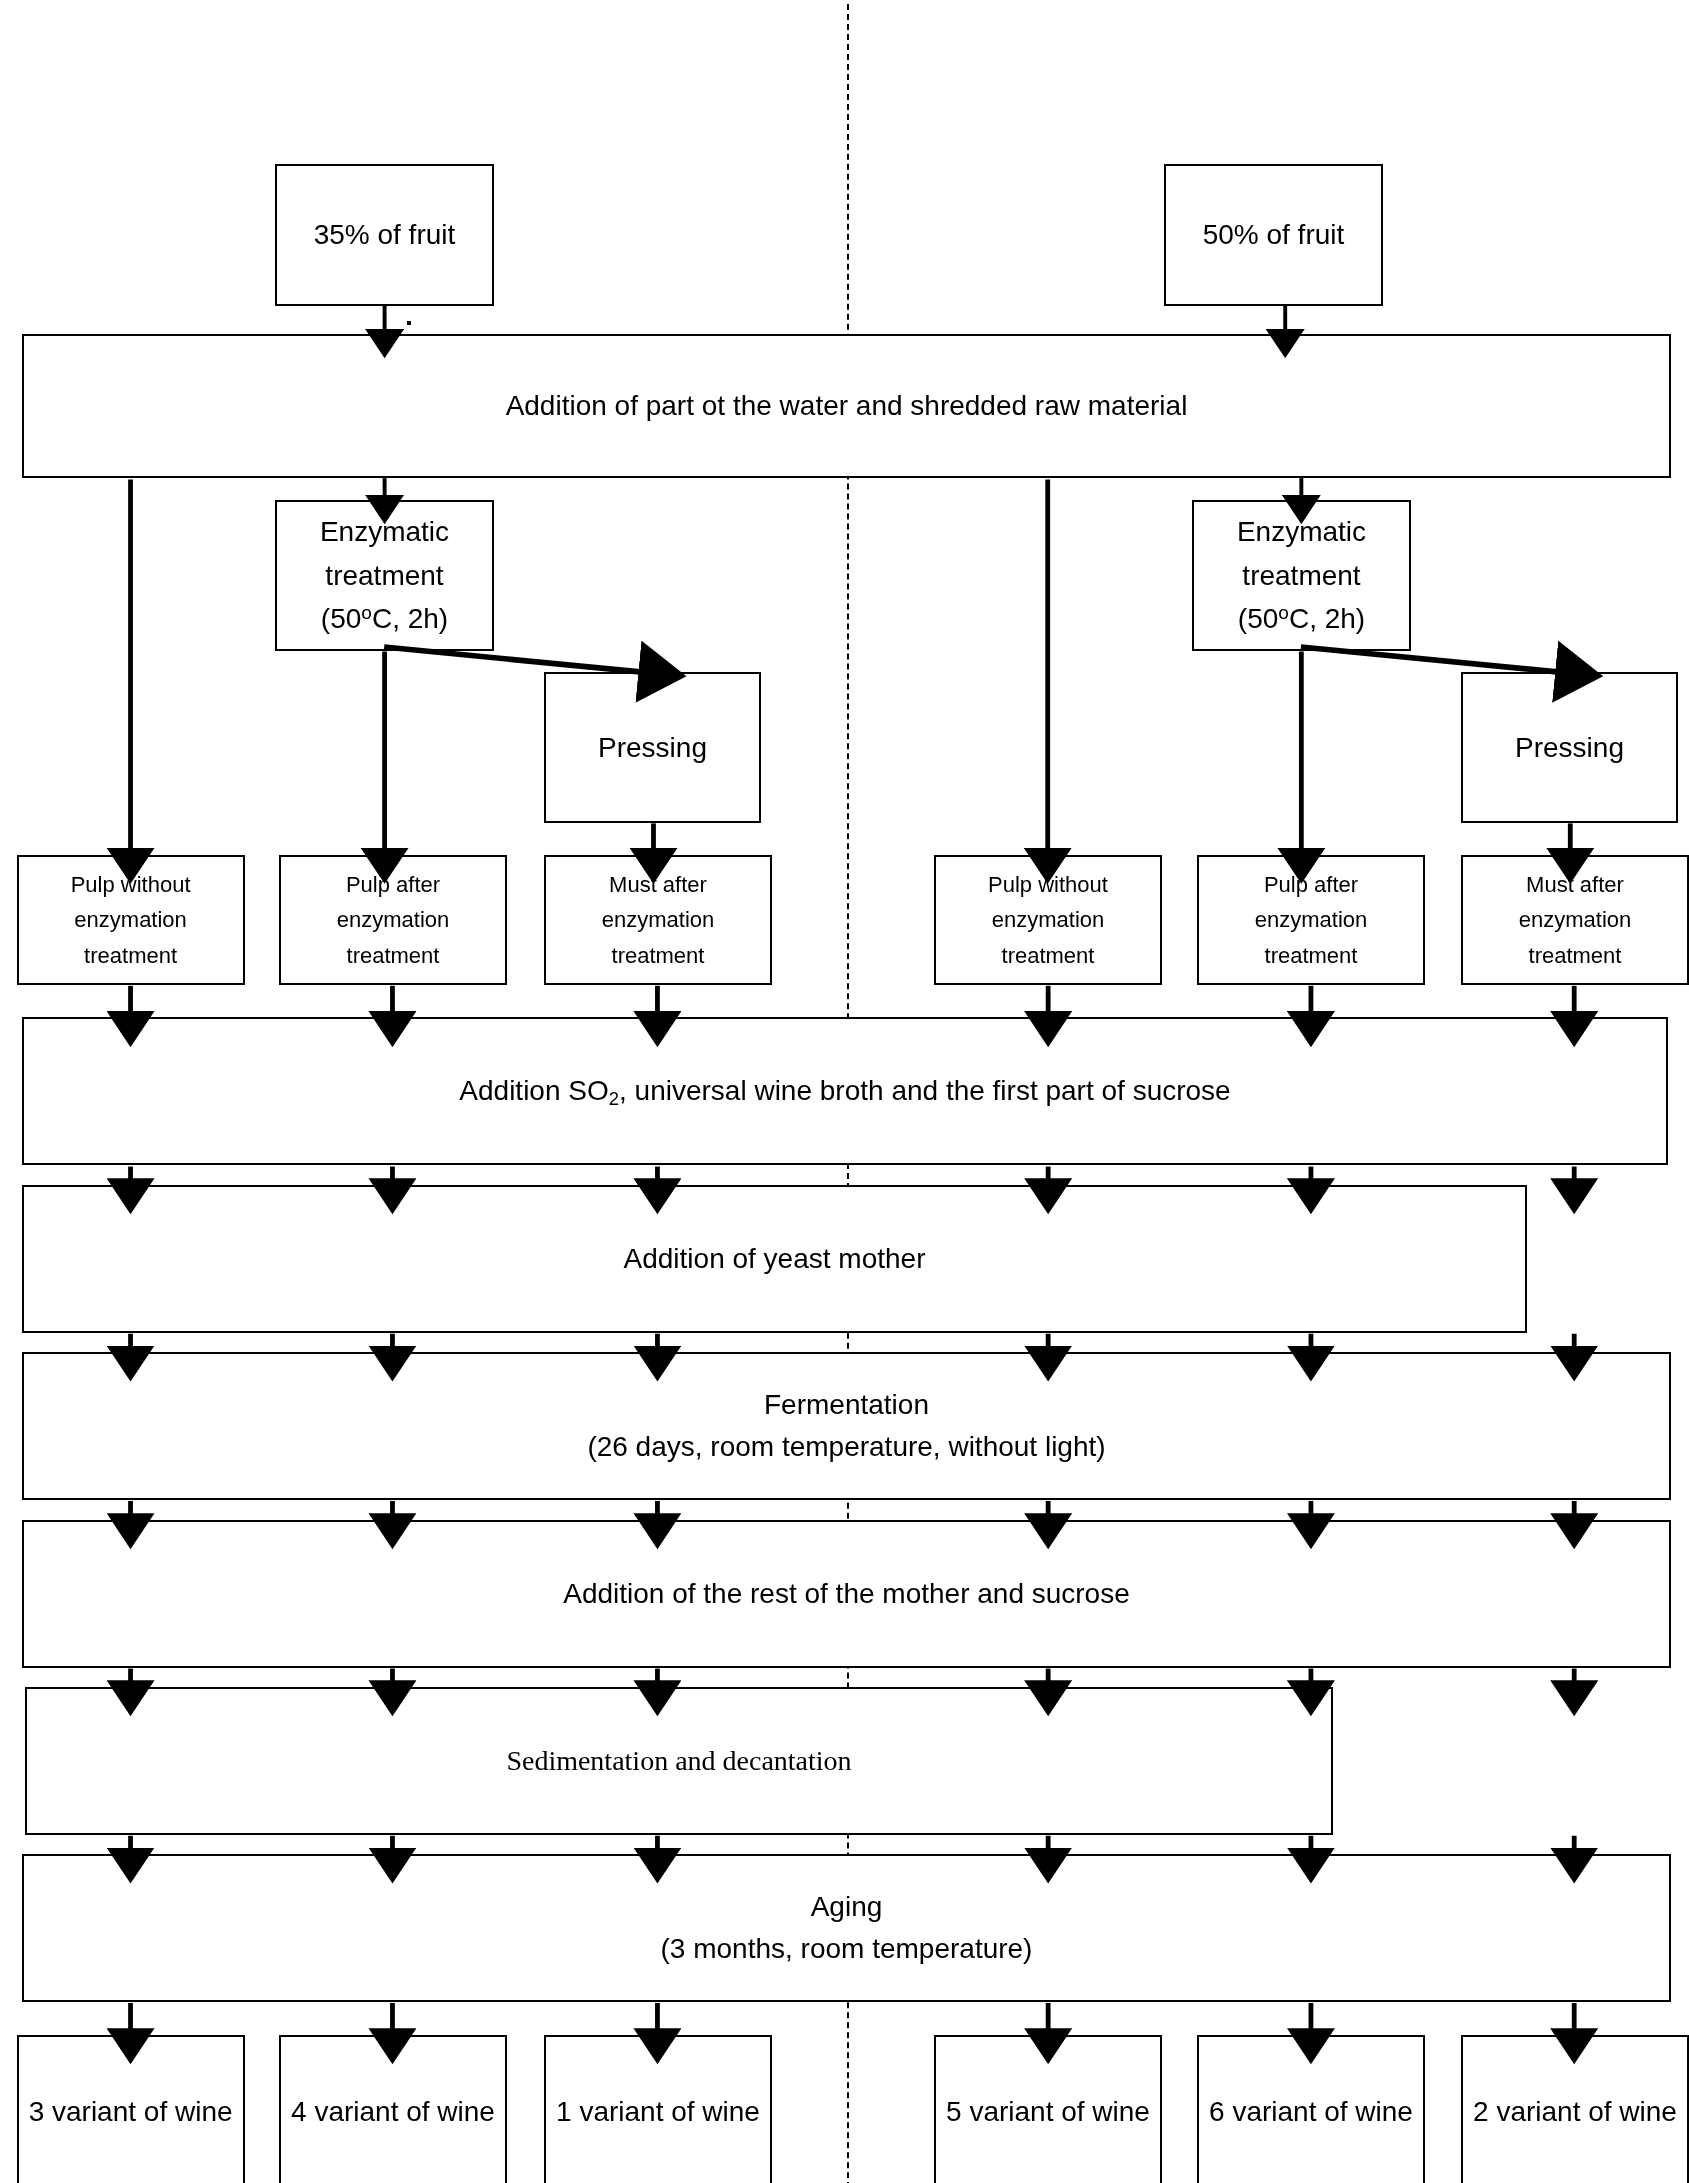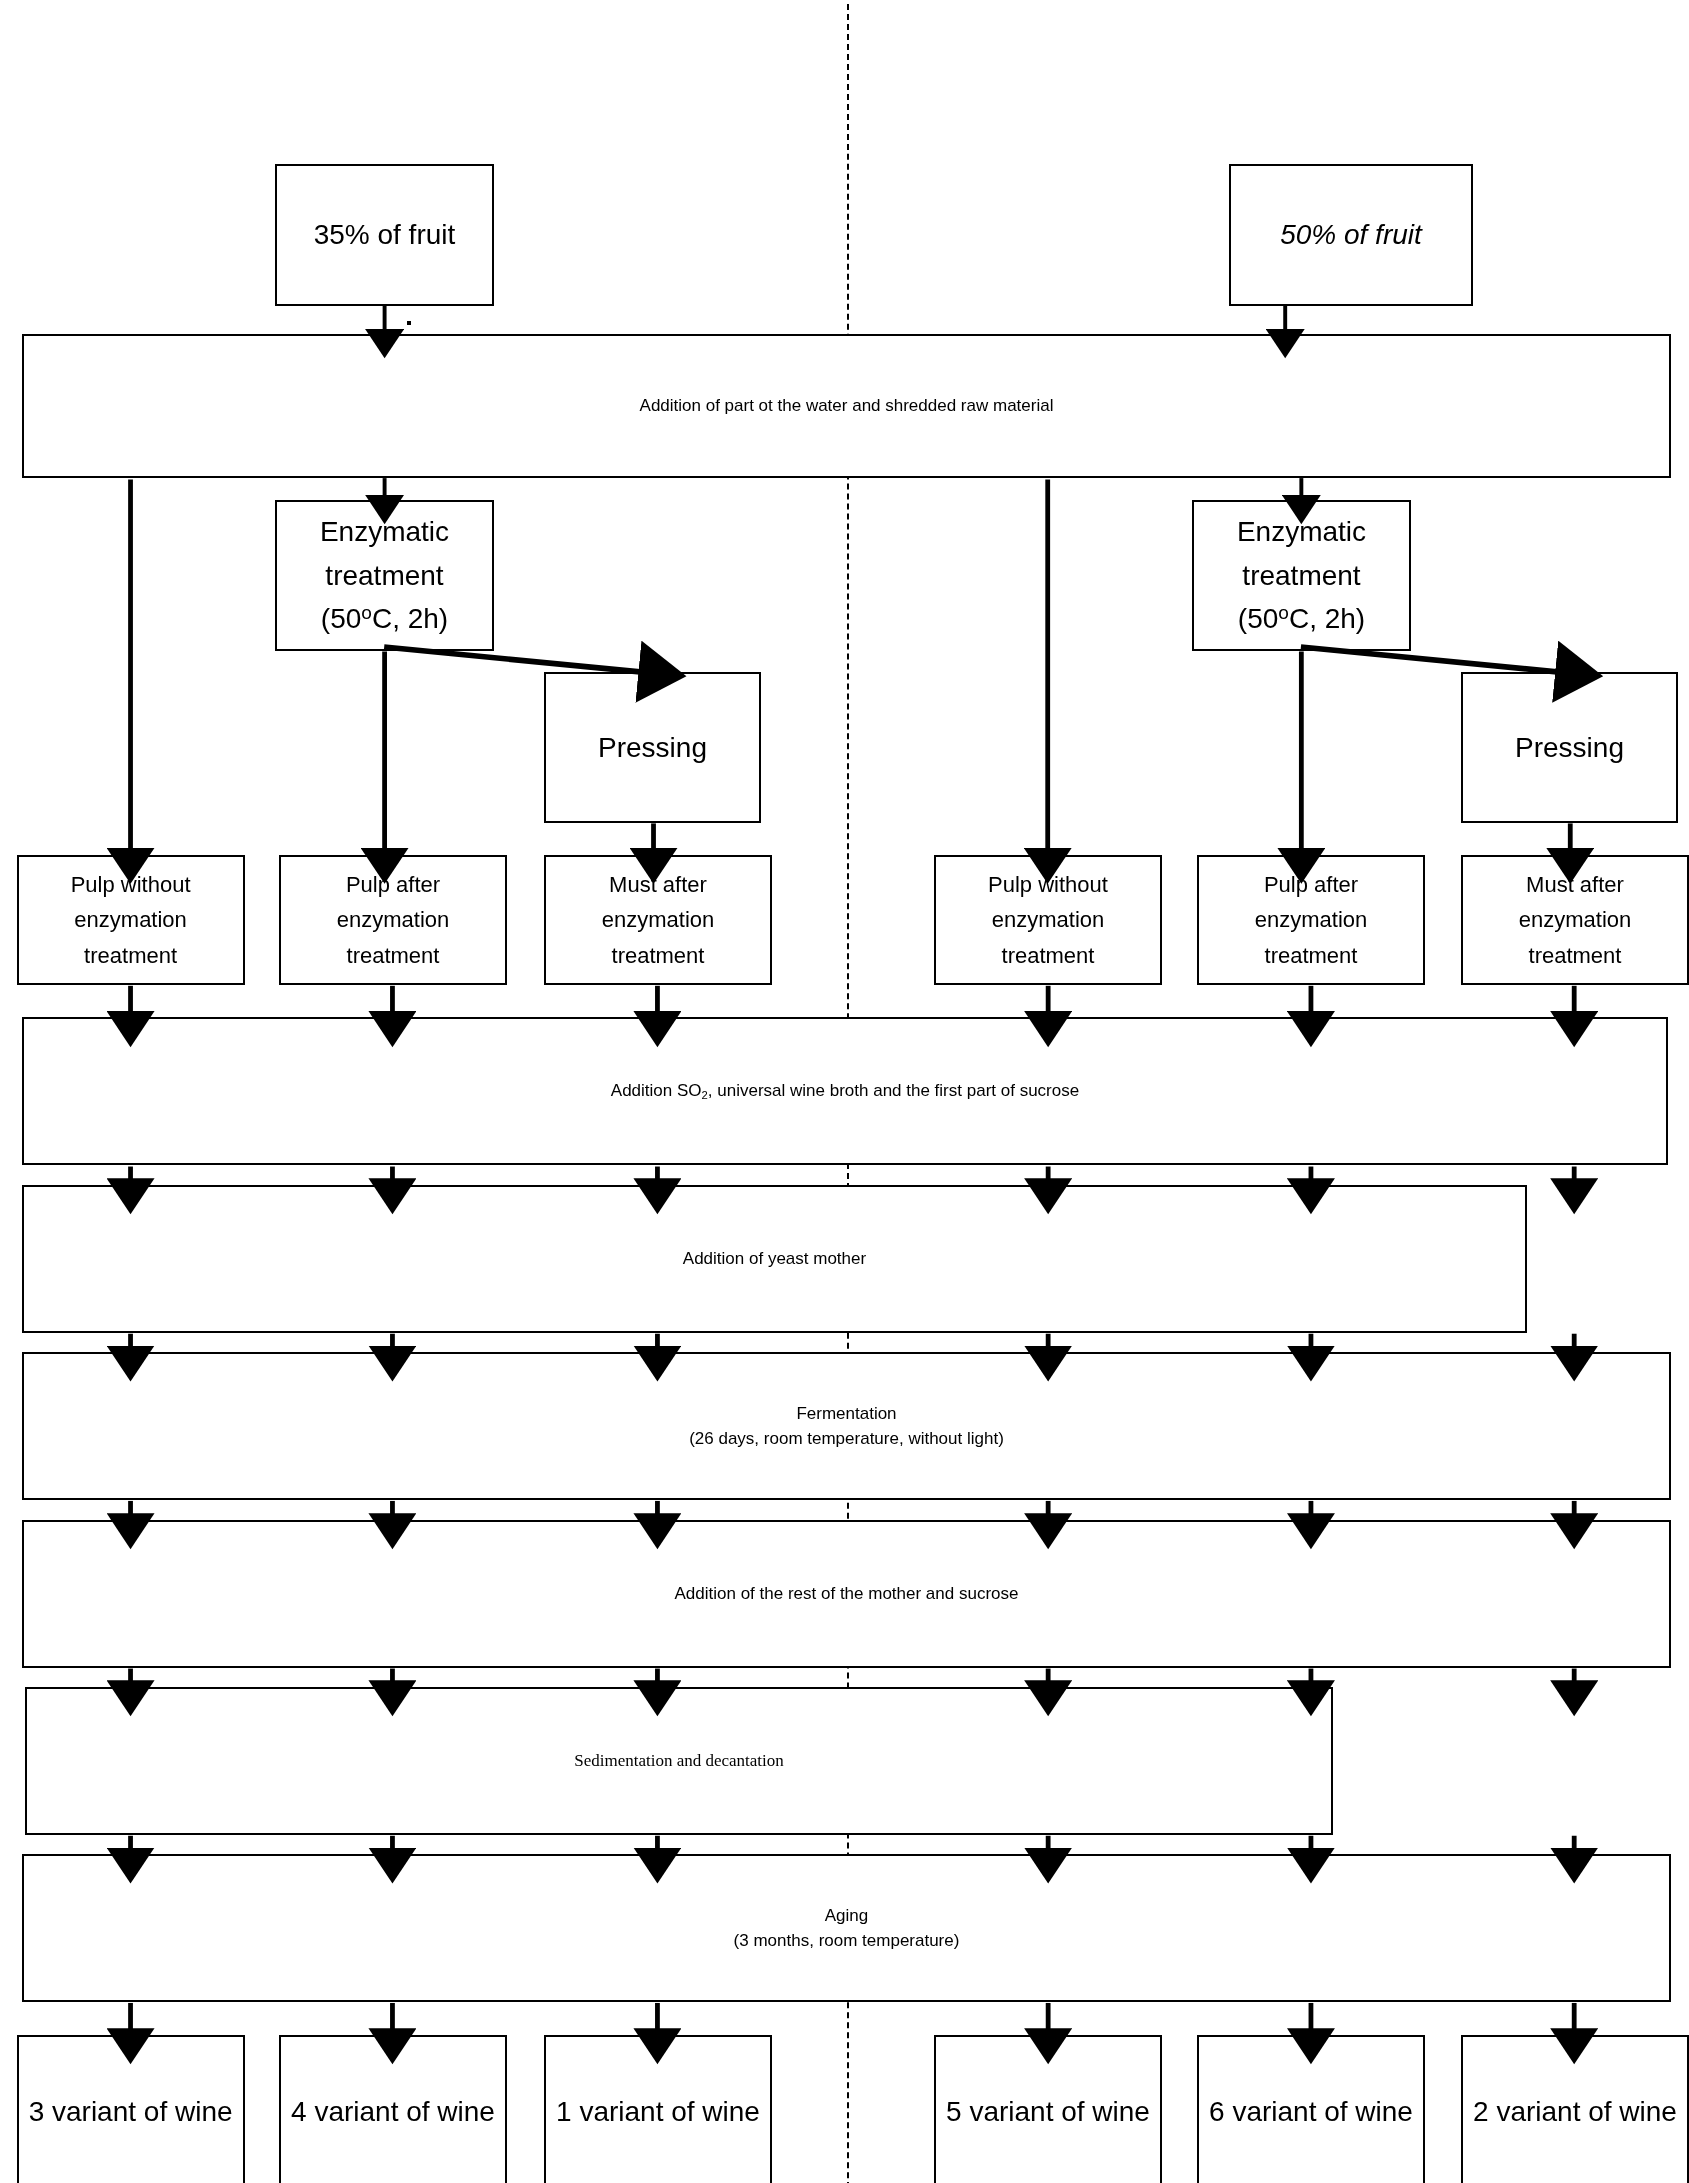--- a/index.html
+++ b/index.html
@@ -1,40 +1,40 @@
 <!DOCTYPE html>
 <html style="font-size:7px"><head>
 <meta charset="utf-8">
 <style>
   html,body{margin:0;padding:0;background:#ffffff;}
   body{font-family:"Liberation Sans", sans-serif;color:#000;}
   #page{position:relative;width:1689px;height:2330px;background:#fff;overflow:hidden;}
   .box{position:absolute;border:2.6px solid #000;background:#fff;box-sizing:border-box;
        display:flex;align-items:center;justify-content:center;text-align:center;}
   .box .txt{font-size:28px;line-height:1.55;padding:0 3.5px;}
-  .wide .txt{font-size:17px;line-height:1.5;}
+  .wide .txt{font-size:28px;line-height:1.5;}
   .tall .txt{font-size:22px;line-height:1.62;}
   .divider{position:absolute;width:0;border-left:2.2px dashed #000;}
   svg.ov{position:absolute;left:0;top:0;width:1689px;height:2330px;pointer-events:none;}
   sub{font-size:0.66em;vertical-align:-0.28em;}
   .degsup{font-size:0.68em;vertical-align:0.45em;}
   .dot{position:absolute;width:3.9px;height:3.9px;background:#000;}
 </style>
 </head>
 <body>
 
 <div id="page">
 
   <div class="divider" style="left:847px;top:3.5px;height:2324px;"></div>
 
   <div class="box" style="left:275px;top:164px;width:219px;height:142px;">
     <span class="txt">35% of fruit</span>
   </div>
 
-  <div class="box" style="left:1229px;top:164px;width:244px;height:142px;font-style:italic;">
+  <div class="box" style="left:1164px;top:164px;width:219px;height:142px;">
     <span class="txt">50% of fruit</span>
   </div>
 
   <div class="dot" style="left:407px;top:321px;"></div>
 
   <div class="box wide" style="left:22px;top:334px;width:1649px;height:144px;">
     <span class="txt">Addition of part ot the water and shredded raw material</span>
   </div>
 
   <div class="box" style="left:275px;top:500px;width:219px;height:151px;">

